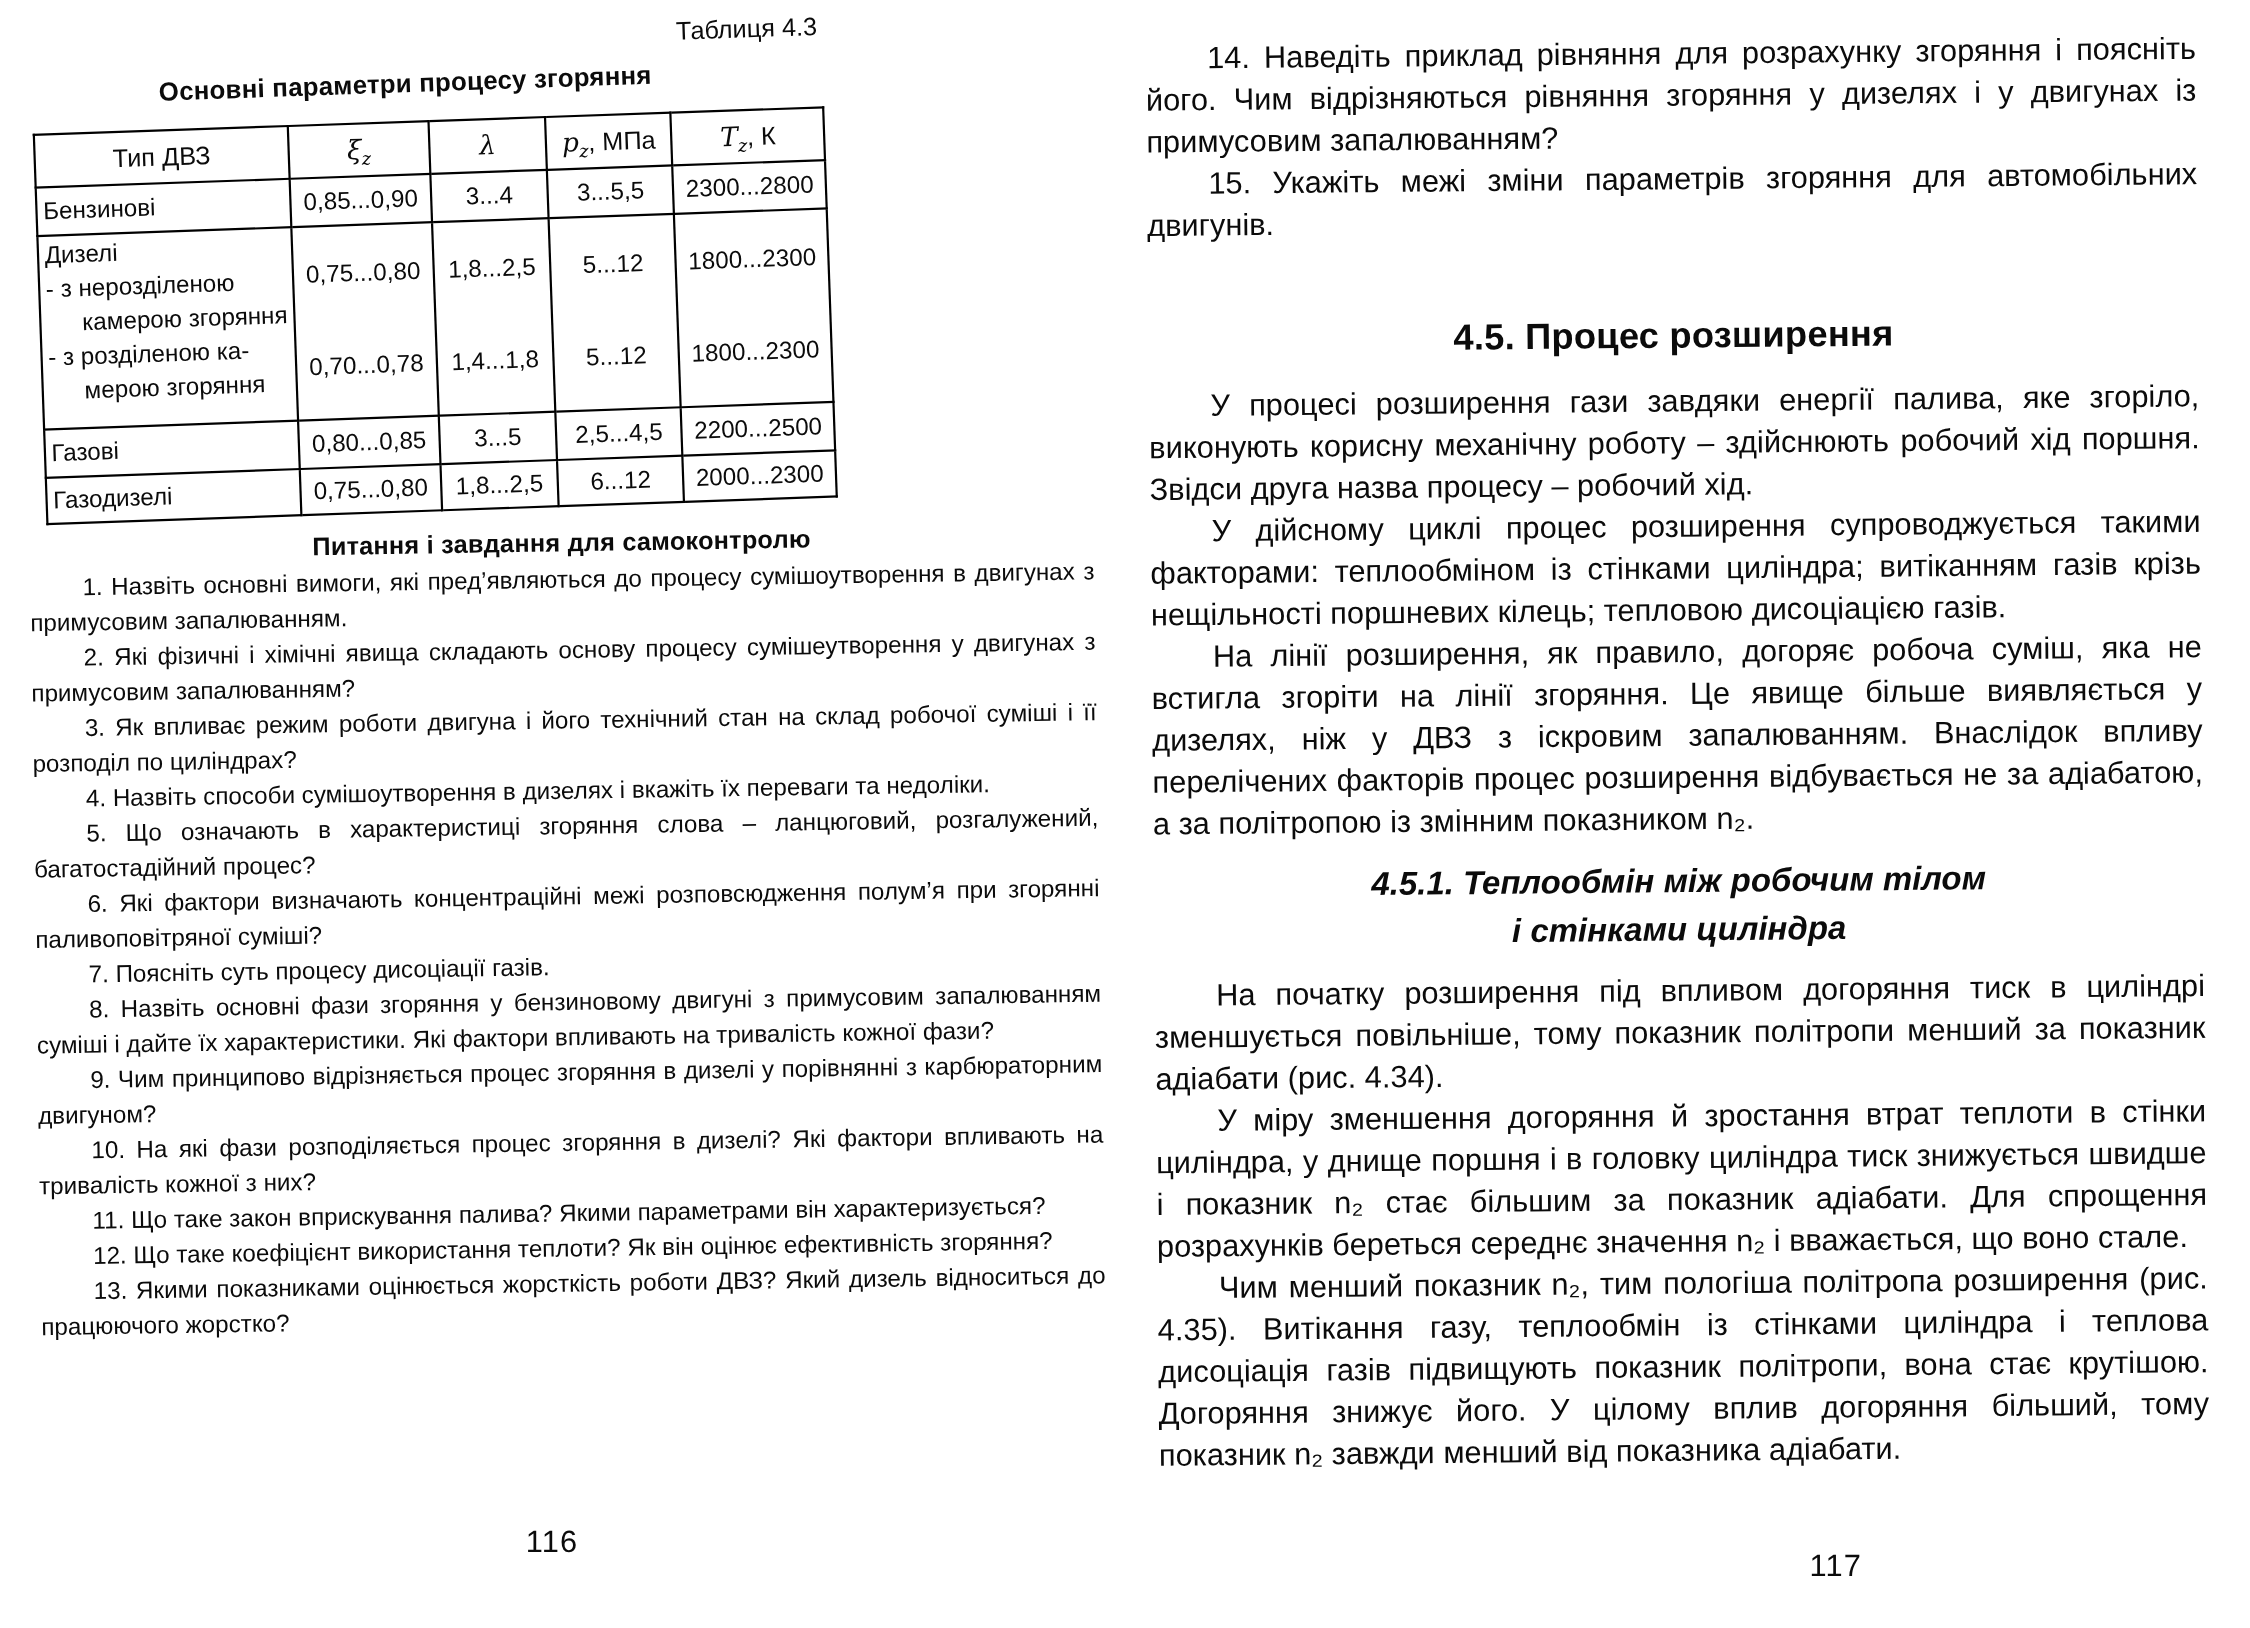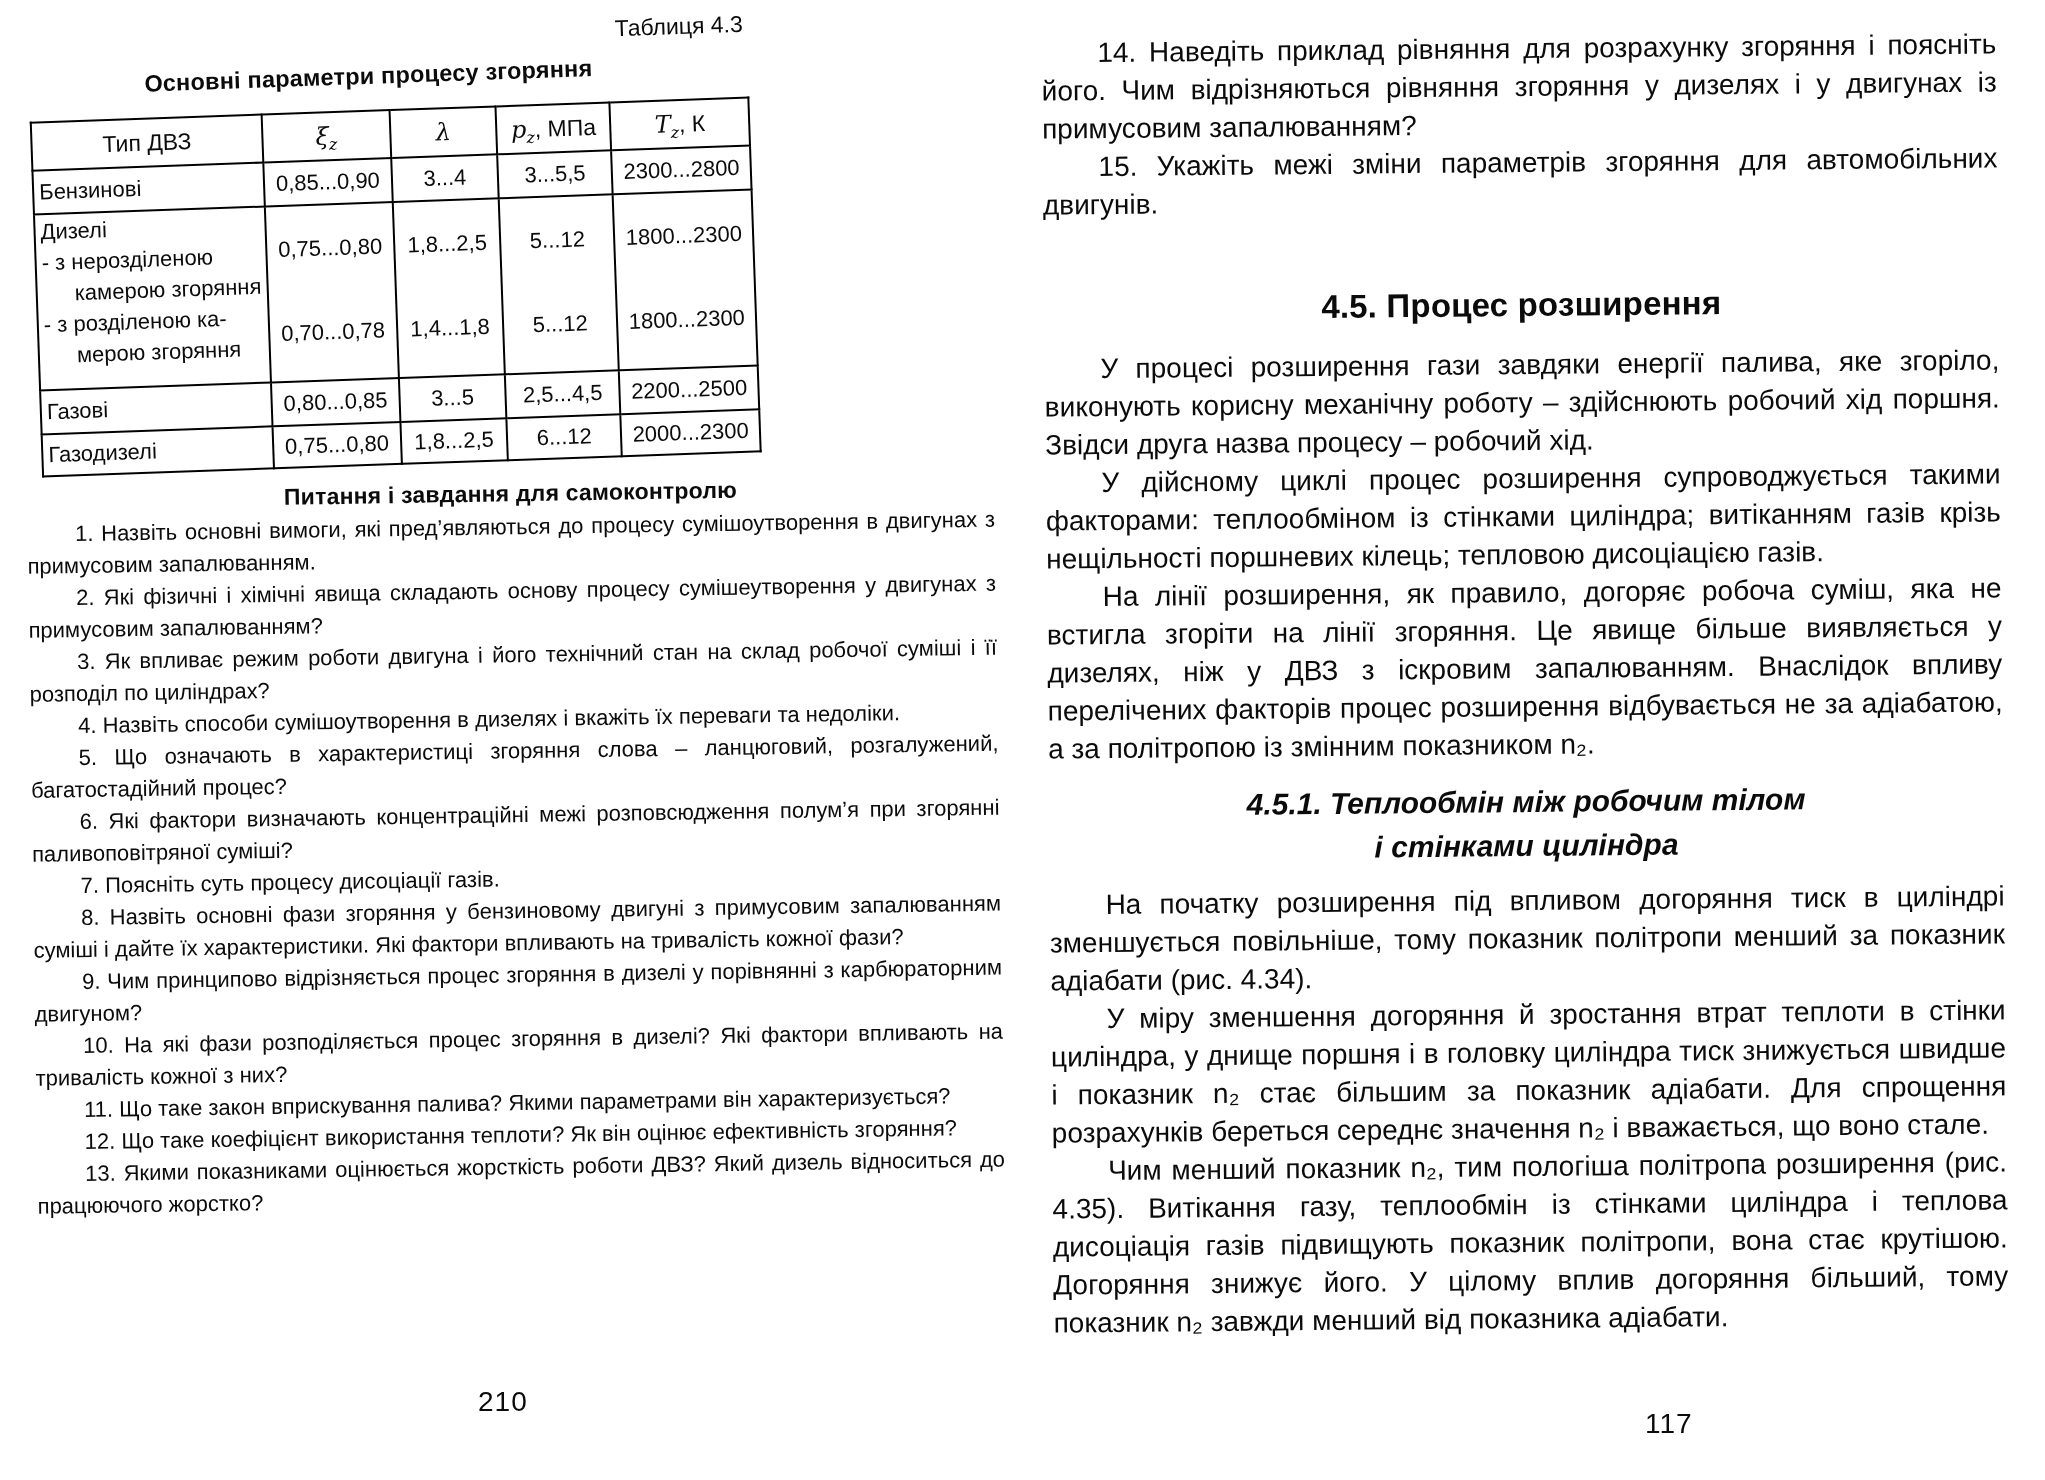--- a/index.html
+++ b/index.html
@@ -144,21 +144,21 @@
       <p class="q">7. Поясніть суть процесу дисоціації газів.</p>
       <p class="q">8. Назвіть основні фази згоряння у бензиновому двигуні з примусовим запалюванням суміші і дайте їх характеристики. Які фактори впливають на тривалість кожної фази?</p>
       <p class="q">9. Чим принципово відрізняється процес згоряння в дизелі у порівнянні з карбюраторним двигуном?</p>
       <p class="q">10. На які фази розподіляється процес згоряння в дизелі? Які фактори впливають на тривалість кожної з них?</p>
       <p class="q">11. Що таке закон вприскування палива? Якими параметрами він характеризується?</p>
       <p class="q">12. Що таке коефіцієнт використання теплоти? Як він оцінює ефективність згоряння?</p>
       <p class="q">13. Якими показниками оцінюється жорсткість роботи ДВЗ? Який дизель відноситься до працюючого жорстко?</p>
     </div>
   </div>
 
-  <div class="pagenum pn-left">210</div>
+  <div class="pagenum pn-left">116</div>
 
   <div class="page page-right">
 
     <div class="rq">
       <p class="rp">14. Наведіть приклад рівняння для розрахунку згоряння і поясніть його. Чим відрізняються рівняння згоряння у дизелях і у двигунах із примусовим запалюванням?</p>
       <p class="rp">15. Укажіть межі зміни параметрів згоряння для автомобільних двигунів.</p>
     </div>
 
     <h2 class="sec">4.5. Процес розширення</h2>
 

